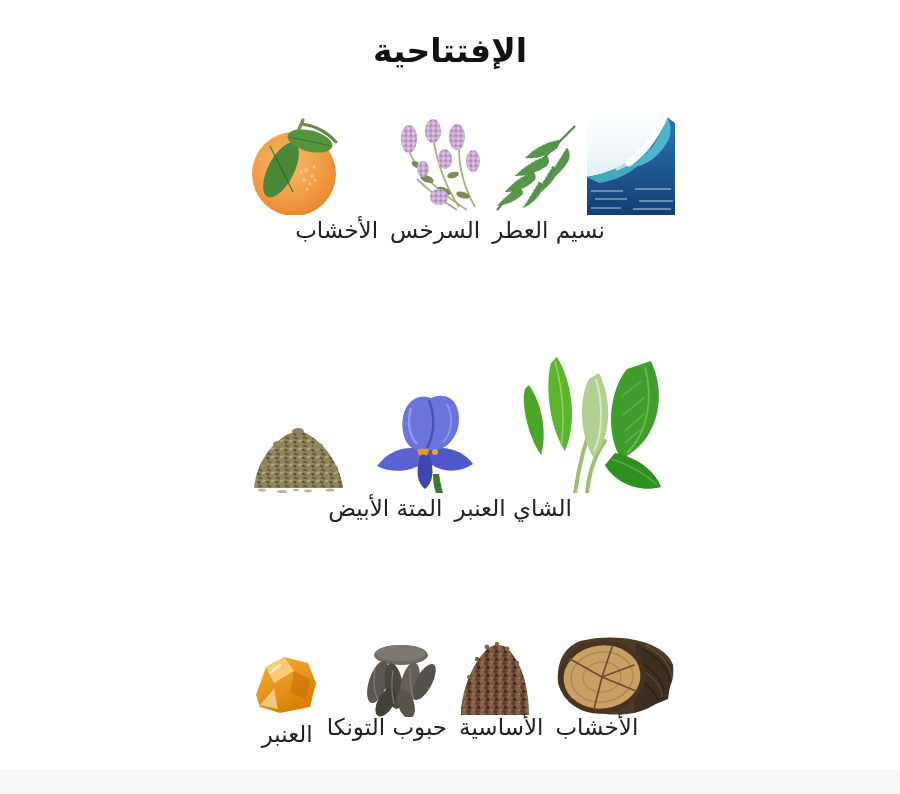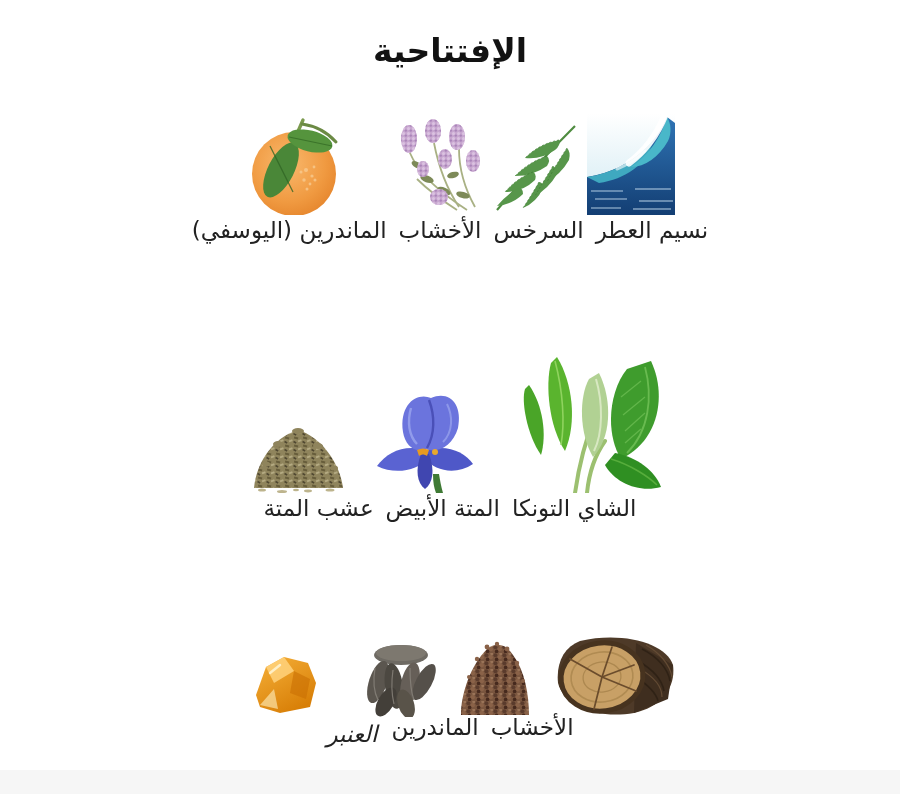--- a/index.html
+++ b/index.html
@@ -39,21 +39,21 @@
   .wood{width:125px;height:82px;}
 
   .label-row{
     position:absolute;left:0;right:0;display:flex;justify-content:center;align-items:flex-start;
     direction:rtl;gap:12px;font-size:23px;color:#222;line-height:1.35;
   }
   #row-top-labels{top:215px}
   #row-heart-labels{top:493px}
   #row-base-labels{top:712px}
   .label-row span{white-space:nowrap;}
-  .shift-down{position:relative;top:7px;margin-right:2px;font-style:italic;}
+  .shift-down{position:relative;top:7px;margin-right:2px;}
 
   .bottom-strip{position:absolute;left:0;right:0;top:770px;height:24px;background:#f6f6f6;}
 </style>
 </head>
 <body>
 
 <div class="canvas">
 
   <h2 class="section-title" id="title-top">الإفتتاحية</h2>
 
@@ -180,21 +180,20 @@
             <path d="M46,96 H84"></path>
         </g>
       </svg>
     </figure>
   </div>
 
   <div class="label-row" id="row-top-labels">
     <span>نسيم العطر</span>
     <span>السرخس</span>
     <span>الأخشاب</span>
-    <span>الماندرين (اليوسفي)</span>
   </div>
 
 
   <div class="img-row" id="row-heart-images">
 
     <figure class="img mate">
       <svg viewBox="0 0 100 89" width="100" height="89">
         <defs>
           <pattern id="mateTx" width="9" height="8" patternUnits="userSpaceOnUse">
             <rect width="9" height="8" fill="#8f845c"></rect>
@@ -255,23 +254,22 @@
             <path d="M142,60 L122,78"></path>
             <path d="M138,76 L122,90"></path>
         </g>
         <path d="M112,100 C134,104 152,118 158,134 C136,140 112,130 102,112 Z" fill="#2f8f22"></path>
         <path d="M108,106 C128,112 146,124 154,132" stroke="#57ad3c" stroke-width="1.6" fill="none"></path>
       </svg>
     </figure>
   </div>
 
   <div class="label-row" id="row-heart-labels">
-    <span>الشاي التونكا</span>
+    <span>الشاي العنبر</span>
     <span>المتة الأبيض</span>
-    <span>عشب المتة</span>
   </div>
 
 
   <div class="img-row" id="row-base-images">
 
     <figure class="img amber">
       <svg viewBox="0 0 70 68" width="70" height="68">
         <defs>
           <linearGradient id="amb" x1="0" y1="0" x2="0.6" y2="1">
             <stop offset="0" stop-color="#f6b13a"></stop>
@@ -352,18 +350,19 @@
           <path d="M52,42 L44,74"></path>
             <path d="M52,42 L62,12"></path>
           <path d="M52,42 L84,30"></path>
         </g>
       </svg>
     </figure>
   </div>
 
   <div class="label-row" id="row-base-labels">
     <span>الأخشاب</span>
-    <span>الماندرين</span>
+    <span>الأساسية</span>
+    <span>حبوب التونكا</span>
     <span class="shift-down">العنبر</span>
   </div>
 
   <div class="bottom-strip"></div>
 </div>
 
 </body></html>

